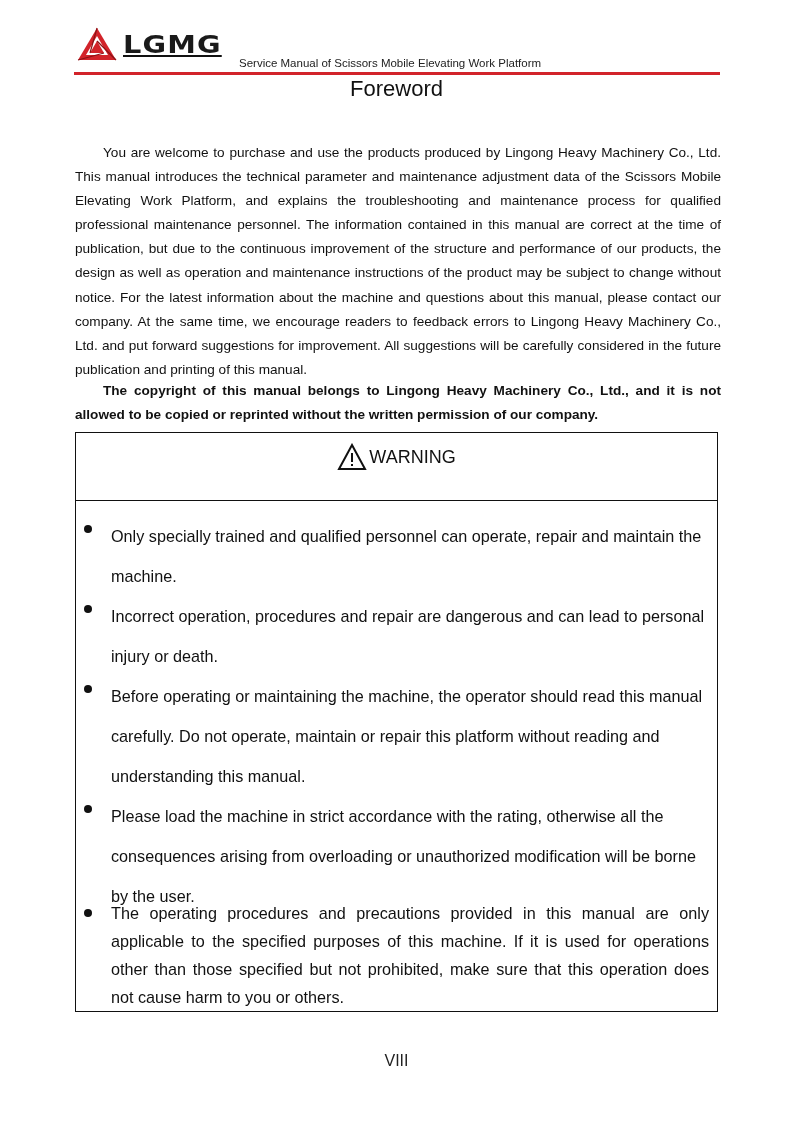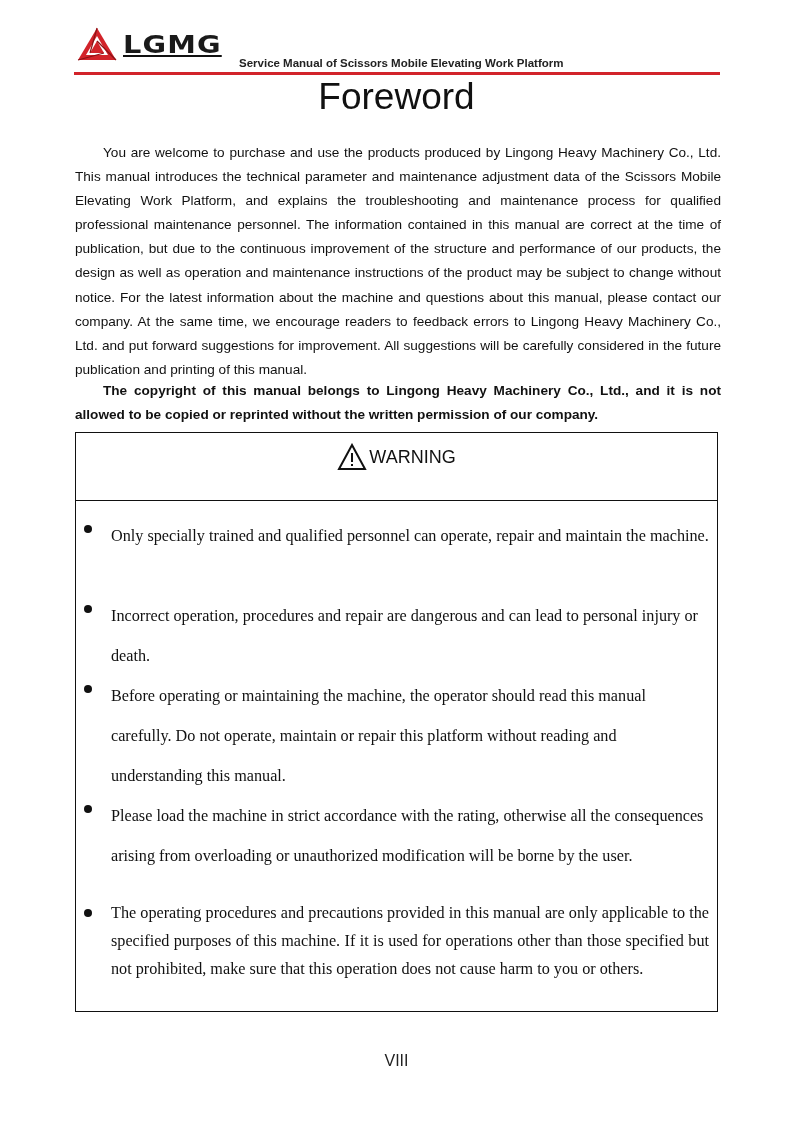--- a/index.html
+++ b/index.html
@@ -1,34 +1,34 @@
 <!DOCTYPE html>
 <html><head>
 <meta charset="utf-8">
 <style>
   html, body { margin:0; padding:0; background:#ffffff; }
   body { width:793px; height:1122px; position:relative; overflow:hidden;
          font-family:"Liberation Sans", sans-serif; color:#111; }
   .logo { position:absolute; left:77px; top:26px; width:140px; height:36px; display:flex; align-items:center;text-decoration:underline; }
   .logo svg { display:block; }
   .logo-text { font-family:"DejaVu Sans", sans-serif; font-weight:bold; font-size:25px; letter-spacing:1px; color:#1a1a1a; margin-left:6px; transform:scaleX(1.15); transform-origin:left center; }
-  .header-title { position:absolute; left:239px; top:57px; font-size:11.5px; color:#222; white-space:nowrap;font-weight:bold; }
+  .header-title { position:absolute; left:239px; top:57px; font-size:11.5px; color:#222; white-space:nowrap; }
   .header-rule { position:absolute; left:74px; top:72px; width:646px; height:3px; background:#d2232a; }
-  .page-title { position:absolute; left:0; width:793px; top:76px; text-align:center; font-size:37px; color:#111; }
+  .page-title { position:absolute; left:0; width:793px; top:76px; text-align:center; font-size:22px; color:#111; }
   .para { position:absolute; left:75px; width:646px; font-size:13.6px; line-height:24.1px; text-align:justify; color:#111; }
   .para .indent { display:inline-block; width:28px; }
   .p1 { top:141px; }
   .p2 { top:379px;font-weight:bold; }
   .warn-box { position:absolute; left:75px; top:432px; width:641px; height:578px; border:1.3px solid #111; }
   .warn-head { position:absolute; left:0; top:0; width:100%; height:67px; border-bottom:1.3px solid #111; }
   .warn-title { position:absolute; left:0; width:100%; top:10px; text-align:center; font-size:18px; display:flex; justify-content:center; align-items:center; }
   .warn-title svg { margin-right:2px; }
   .bullet { position:absolute; left:0; width:100%; font-size:16.2px; color:#111; }
   .bullet .dot { position:absolute; left:8px; top:7px; width:8px; height:8px; border-radius:50%; background:#111; }
-  .bullet .txt { position:absolute; left:35px; right:8px;font-family:Liberation Serif, serif; }
+  .bullet .txt { position:absolute; left:35px; right:8px; }
   .b1 { top:83px; line-height:40px; }
   .b2 { top:163px; line-height:40px; }
   .b3 { top:243px; line-height:40px; }
   .b4 { top:363px; line-height:40px; }
   .b5 { top:466px; line-height:28px; }
   .b1 .dot, .b2 .dot, .b3 .dot, .b4 .dot { top:9px; }
   .b5 .dot { top:10px; }
   .b5 .txt { text-align:justify; }
   .page-num { position:absolute; left:0; width:793px; top:1052px; text-align:center; font-size:16px; color:#222; }
 </style>

